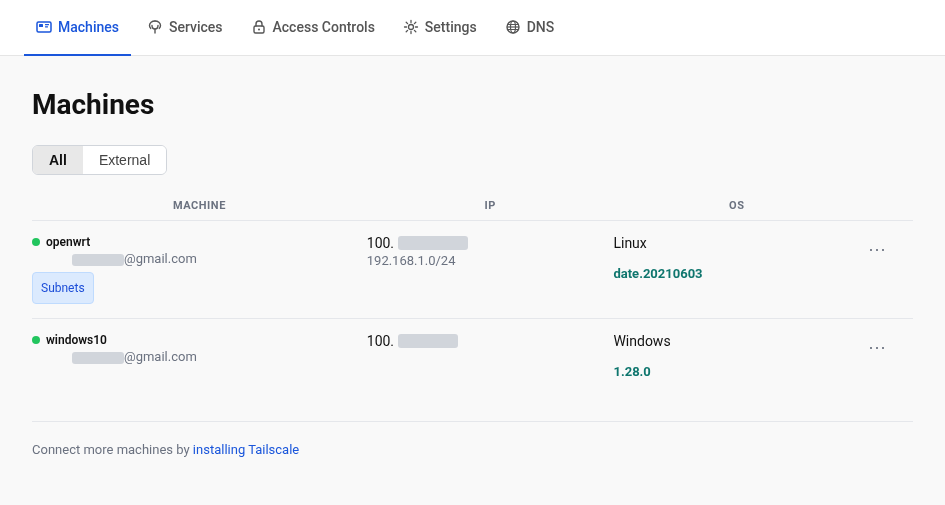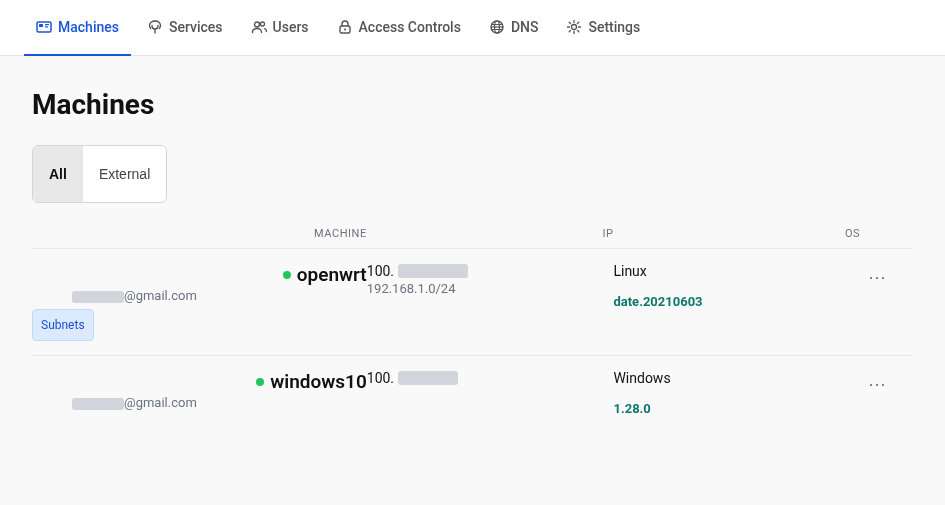--- a/index.html
+++ b/index.html
@@ -72,21 +72,21 @@
     }
 
     .tab-group {
       display: flex;
       border: 1px solid #d1d5db;
       border-radius: 6px;
       overflow: hidden;
     }
 
     .tab-btn {
-      padding: 20px 16px;
+      padding: 6px 16px;
       background: #fff;
       border: none;
       cursor: pointer;
       font-size: 14px;
       color: #444;
       font-weight: 500;
     }
 
     .tab-btn.active {
       background: #e8e8e8;
@@ -130,47 +130,46 @@
       margin-bottom: 20px;
     }
 
     
     .machines-table {
       width: 100%;
       border-collapse: collapse;
     }
 
     .machines-table th {
-      text-align: right;
+      text-align: center;
       font-size: 11px;
-      font-weight: 400;
+      font-weight: 700;
       color: #6b7280;
       text-transform: uppercase;
       letter-spacing: 0.05em;
       padding: 8px 0;
       border-bottom: 1px solid #e5e7eb;
     }
 
     .machines-table td {
       padding: 14px 0;
       vertical-align: top;
     }
 
     .machines-table tr:not(:last-child) td {
       border-bottom: 1px solid #e5e7eb;
     }
 
     .machine-name {
       font-weight: 600;
-      font-size: 19px;
+      font-size: 12px;
       color: #111;
       display: flex;
       align-items: center;
       gap: 6px;
-      justify-content: flex-end;
     }
 
     .status-dot {
       width: 8px;
       height: 8px;
       border-radius: 50%;
       background: #22c55e;
       flex-shrink: 0;
     }
 
@@ -280,64 +279,53 @@
       <svg width="16" height="16" viewBox="0 0 16 16" fill="none">
         <path d="M8 2C5 2 2.5 4 2.5 6.5c0 1.2.5 2.1 1.2 2.9" stroke="#555" stroke-width="1.4" fill="none" stroke-linecap="round"></path>
         <path d="M8 2C11 2 13.5 4 13.5 6.5c0 1.2-.5 2.1-1.2 2.9" stroke="#555" stroke-width="1.4" fill="none" stroke-linecap="round"></path>
         <path d="M5 6.5C5 8.4 6.3 10 8 10s3-1.6 3-3.5" stroke="#555" stroke-width="1.4" fill="none" stroke-linecap="round"></path>
         <line x1="8" y1="10" x2="8" y2="14" stroke="#555" stroke-width="1.4" stroke-linecap="round"></line>
       </svg>
     </span>
     <span>Services</span>
   </a>
 
-  <a class="nav-item">
-    <span class="nav-icon">
-      <svg width="16" height="16" viewBox="0 0 16 16" fill="none">
-        <circle cx="6" cy="5.5" r="2.5" stroke="#555" stroke-width="1.4" fill="none"></circle>
-        <path d="M1.5 13.5c0-2.5 2-4 4.5-4s4.5 1.5 4.5 4" stroke="#555" stroke-width="1.4" fill="none" stroke-linecap="round"></path>
-        <circle cx="11.5" cy="5" r="2" stroke="#555" stroke-width="1.3" fill="none"></circle>
-        <path d="M13.5 9.5c1.2.5 2 1.5 2 3" stroke="#555" stroke-width="1.3" fill="none" stroke-linecap="round"></path>
-      </svg>
-    </span>
-    <span>Users</span>
-  </a>
 
   <a class="nav-item">
     <span class="nav-icon">
       <svg width="16" height="16" viewBox="0 0 16 16" fill="none">
         <rect x="3" y="7" width="10" height="7" rx="1.5" stroke="#555" stroke-width="1.4" fill="none"></rect>
         <path d="M5 7V5a3 3 0 016 0v2" stroke="#555" stroke-width="1.4" fill="none" stroke-linecap="round"></path>
         <circle cx="8" cy="10.5" r="1" fill="#555"></circle>
       </svg>
     </span>
     <span>Access Controls</span>
+  </a>
+
+  <a class="nav-item">
+    <span class="nav-icon">
+      <svg width="16" height="16" viewBox="0 0 16 16" fill="none">
+        <circle cx="8" cy="8" r="2.5" stroke="#555" stroke-width="1.3" fill="none"></circle>
+        <path d="M8 1.5v2M8 12.5v2M1.5 8h2M12.5 8h2M3.2 3.2l1.4 1.4M11.4 11.4l1.4 1.4M3.2 12.8l1.4-1.4M11.4 4.6l1.4-1.4" stroke="#555" stroke-width="1.3" stroke-linecap="round"></path>
+      </svg>
+    </span>
+    <span>Settings</span>
   </a>
 
   <a class="nav-item">
     <span class="nav-icon">
       <svg width="16" height="16" viewBox="0 0 16 16" fill="none">
         <circle cx="8" cy="8" r="6" stroke="#555" stroke-width="1.4" fill="none"></circle>
         <ellipse cx="8" cy="8" rx="2.5" ry="6" stroke="#555" stroke-width="1.2" fill="none"></ellipse>
         <line x1="2" y1="8" x2="14" y2="8" stroke="#555" stroke-width="1.2"></line>
         <line x1="2.5" y1="5.5" x2="13.5" y2="5.5" stroke="#555" stroke-width="1"></line>
         <line x1="2.5" y1="10.5" x2="13.5" y2="10.5" stroke="#555" stroke-width="1"></line>
       </svg>
     </span>
     <span>DNS</span>
-  </a>
-
-  <a class="nav-item">
-    <span class="nav-icon">
-      <svg width="16" height="16" viewBox="0 0 16 16" fill="none">
-        <circle cx="8" cy="8" r="2.5" stroke="#555" stroke-width="1.3" fill="none"></circle>
-        <path d="M8 1.5v2M8 12.5v2M1.5 8h2M12.5 8h2M3.2 3.2l1.4 1.4M11.4 11.4l1.4 1.4M3.2 12.8l1.4-1.4M11.4 4.6l1.4-1.4" stroke="#555" stroke-width="1.3" stroke-linecap="round"></path>
-      </svg>
-    </span>
-    <span>Settings</span>
   </a>
 
 </nav>
 
 <div class="main">
 
   <h1 class="page-title">Machines</h1>
 
   
   <div class="filter-bar">
@@ -409,14 +397,17 @@
       <div class="os-version">1.28.0</div>
     </td>
           <td class="col-actions">
       <button class="more-btn">···</button>
     </td>
         </tr>
       </tbody>
   </table>
 
   
+  <div class="footer-note">
+    <span>Connect more machines by </span><a href="#">installing Tailscale</a><span></span>
+  </div>
 
 </div>
 
 </body></html>

